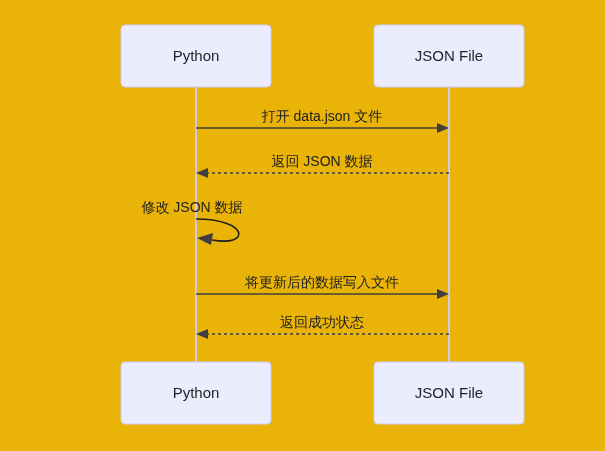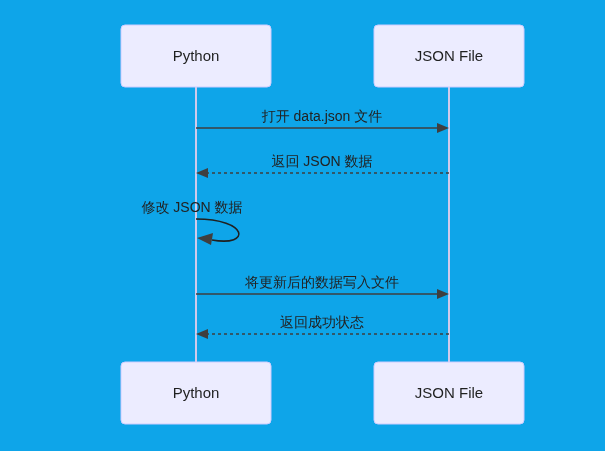--- a/index.html
+++ b/index.html
@@ -10,21 +10,21 @@
   body {
     width: 605px;
     height: 451px;
     font-family: "Liberation Sans", "DejaVu Sans", sans-serif;
     overflow: hidden;
   }
   #diagram-root {
     position: relative;
     width: 605px;
     height: 451px;
-    background: #0ea5e9;
+    background: #eab308;
     text-decoration: underline;
   }
   svg#sequence-diagram {
     display: block;
     width: 605px;
     height: 451px;
   }
   .actor-box {
     fill: #ececff;
     stroke: #ccccff;

